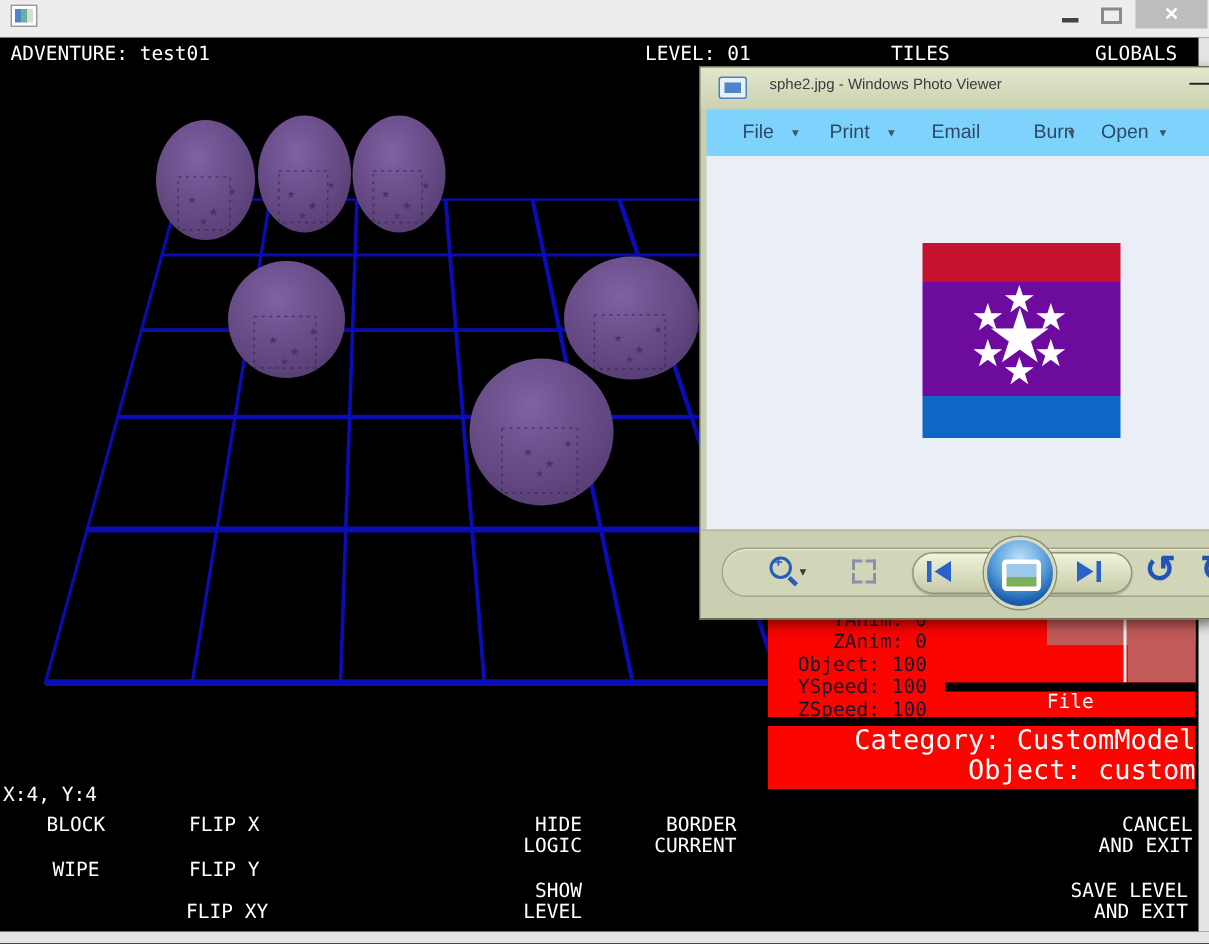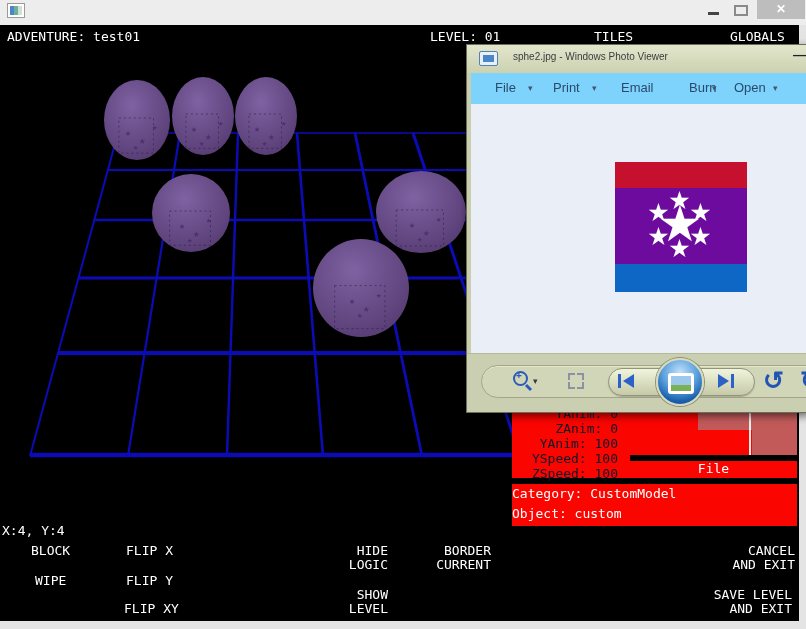--- a/index.html
+++ b/index.html
@@ -26,21 +26,21 @@
   .panelA{position:absolute;left:512px;top:396px;width:285px;height:82px;background:#fa0500;}
   .panelA .rows{position:absolute;left:4px;top:10px;width:102px;}
   .panelA .rows div{height:15px;line-height:15px;text-align:right;color:#0f172a;font-size:13px;white-space:pre;}
   .preview{position:absolute;left:186px;top:16px;width:99px;height:43px;background:#fa0500;}
   .preview .band{position:absolute;left:0;top:0;width:99px;height:18px;background:#c25a5a;}
   .preview .rightpart{position:absolute;left:54px;top:0;width:45px;height:43px;background:#c25a5a;}
   .preview .vline{position:absolute;left:51px;top:0;width:2px;height:43px;background:#eeeeee;}
   .blackbar{position:absolute;left:118px;top:59px;width:167px;height:6px;background:#000;}
   .more{position:absolute;left:118px;top:66px;width:167px;text-align:center;color:#fff;font-size:13px;line-height:14px;}
   .panelB{position:absolute;left:512px;top:484px;width:285px;height:42px;background:#fa0500;}
-  .panelB div{position:absolute;left:0;width:285px;text-align:left;color:#fff;font-size:13px;line-height:14px;white-space:pre;}
+  .panelB div{position:absolute;left:0;width:285px;text-align:right;color:#fff;font-size:18px;line-height:14px;white-space:pre;}
   
   .viewer{position:absolute;left:466px;top:44px;width:340px;height:367px;overflow:hidden;
           background:#c9cfae;border:1px solid #6e6e56;box-sizing:content-box;
           box-shadow:2px 3px 8px rgba(0,0,0,0.55);font-family:"Liberation Sans",sans-serif;}
   .v-title{position:absolute;left:0;top:0;width:340px;height:28px;
            background:linear-gradient(#e2e6cc,#ccd1b1);}
   .v-title .txt{position:absolute;left:46px;top:6px;font-size:10px;color:#3c3c3c;}
   .v-icon{position:absolute;left:12px;top:6px;width:19px;height:15px;background:#e8f0f8;
           border:1px solid #5580b0;border-radius:2px;box-sizing:border-box;}
   .v-icon i{position:absolute;left:3px;top:3px;width:11px;height:7px;display:block;background:#4a86c8;}
@@ -162,21 +162,21 @@
 
   <span class="etext" style="left:7px;top:30px">ADVENTURE: test01</span>
   <span class="etext" style="left:430px;top:30px">LEVEL: 01</span>
   <span class="etext" style="left:594px;top:30px">TILES</span>
   <span class="etext" style="left:730px;top:30px">GLOBALS</span>
 
   <div class="panelA">
     <div class="rows">
       <div>YAnim: 0</div>
       <div>ZAnim: 0</div>
-      <div>YAnim: 100</div>
+      <div>Object: 100</div>
       <div>YSpeed: 100</div>
       <div>ZSpeed: 100</div>
     </div>
     <div class="preview">
       <div class="band"></div>
         <div class="rightpart"></div>
         <div class="vline"></div>
     </div>
     <div class="blackbar"></div>
     <div class="more">File</div>

